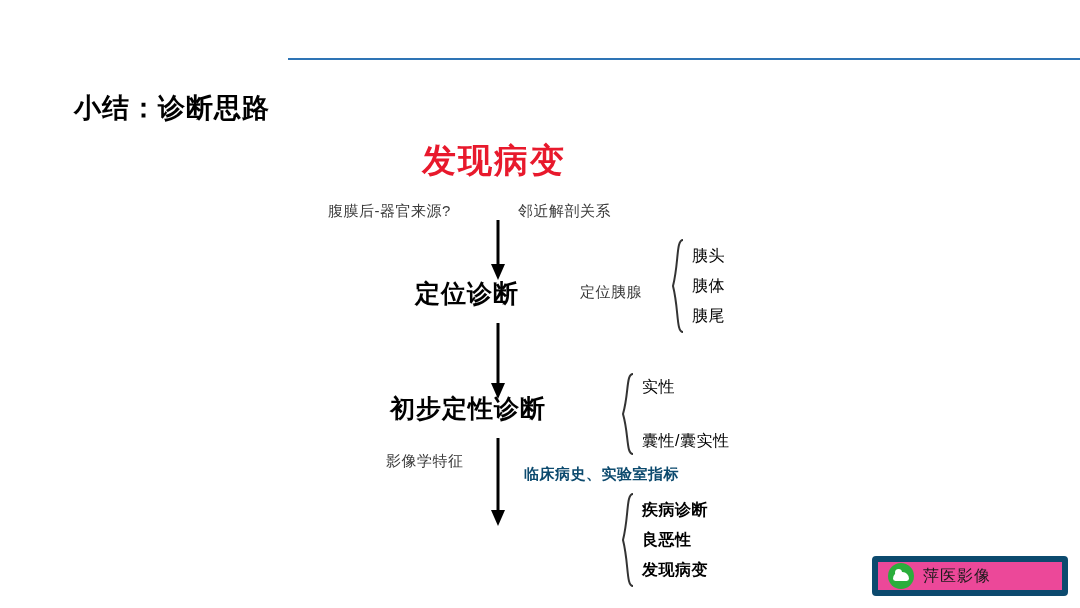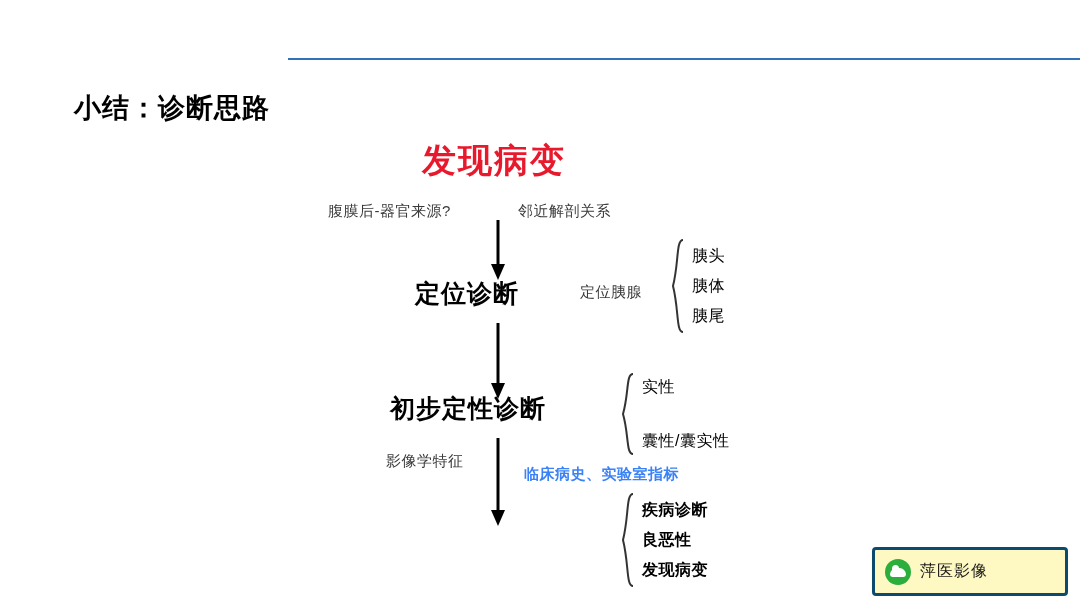--- a/index.html
+++ b/index.html
@@ -68,21 +68,21 @@
 
   .side-label {
     font-size: 15px;
     color: #3a3a3a;
     letter-spacing: 0.5px;
   }
 
   .side-label-red {
     font-size: 15px;
     font-weight: bold;
-    color: #3b82f6;
+    color: #0c4a6e;
     letter-spacing: 0.5px;
   }
 
   .branch-item {
     font-size: 16px;
     color: #000000;
     letter-spacing: 0.5px;
     line-height: 30px;
   }
 
@@ -106,28 +106,28 @@
     display: flex;
     flex-direction: column;
   }
 
   
   .watermark {
     position: absolute;
     right: 12px;
     bottom: 12px;
     width: 196px;
-    height: 49px;
-    border: 3px solid #0c4a6e;
+    height: 40px;
+    border: 6px solid #0c4a6e;
     border-radius: 4px;
     display: flex;
     align-items: center;
     padding-left: 10px;
     box-sizing: border-box;
-    background: #fef9c3;
+    background: #ec4899;
   }
   .wm-logo {
     width: 26px;
     height: 26px;
     border-radius: 50%;
     background: #2bae3c;
     position: relative;
     flex: none;
     margin-right: 9px;
   }

